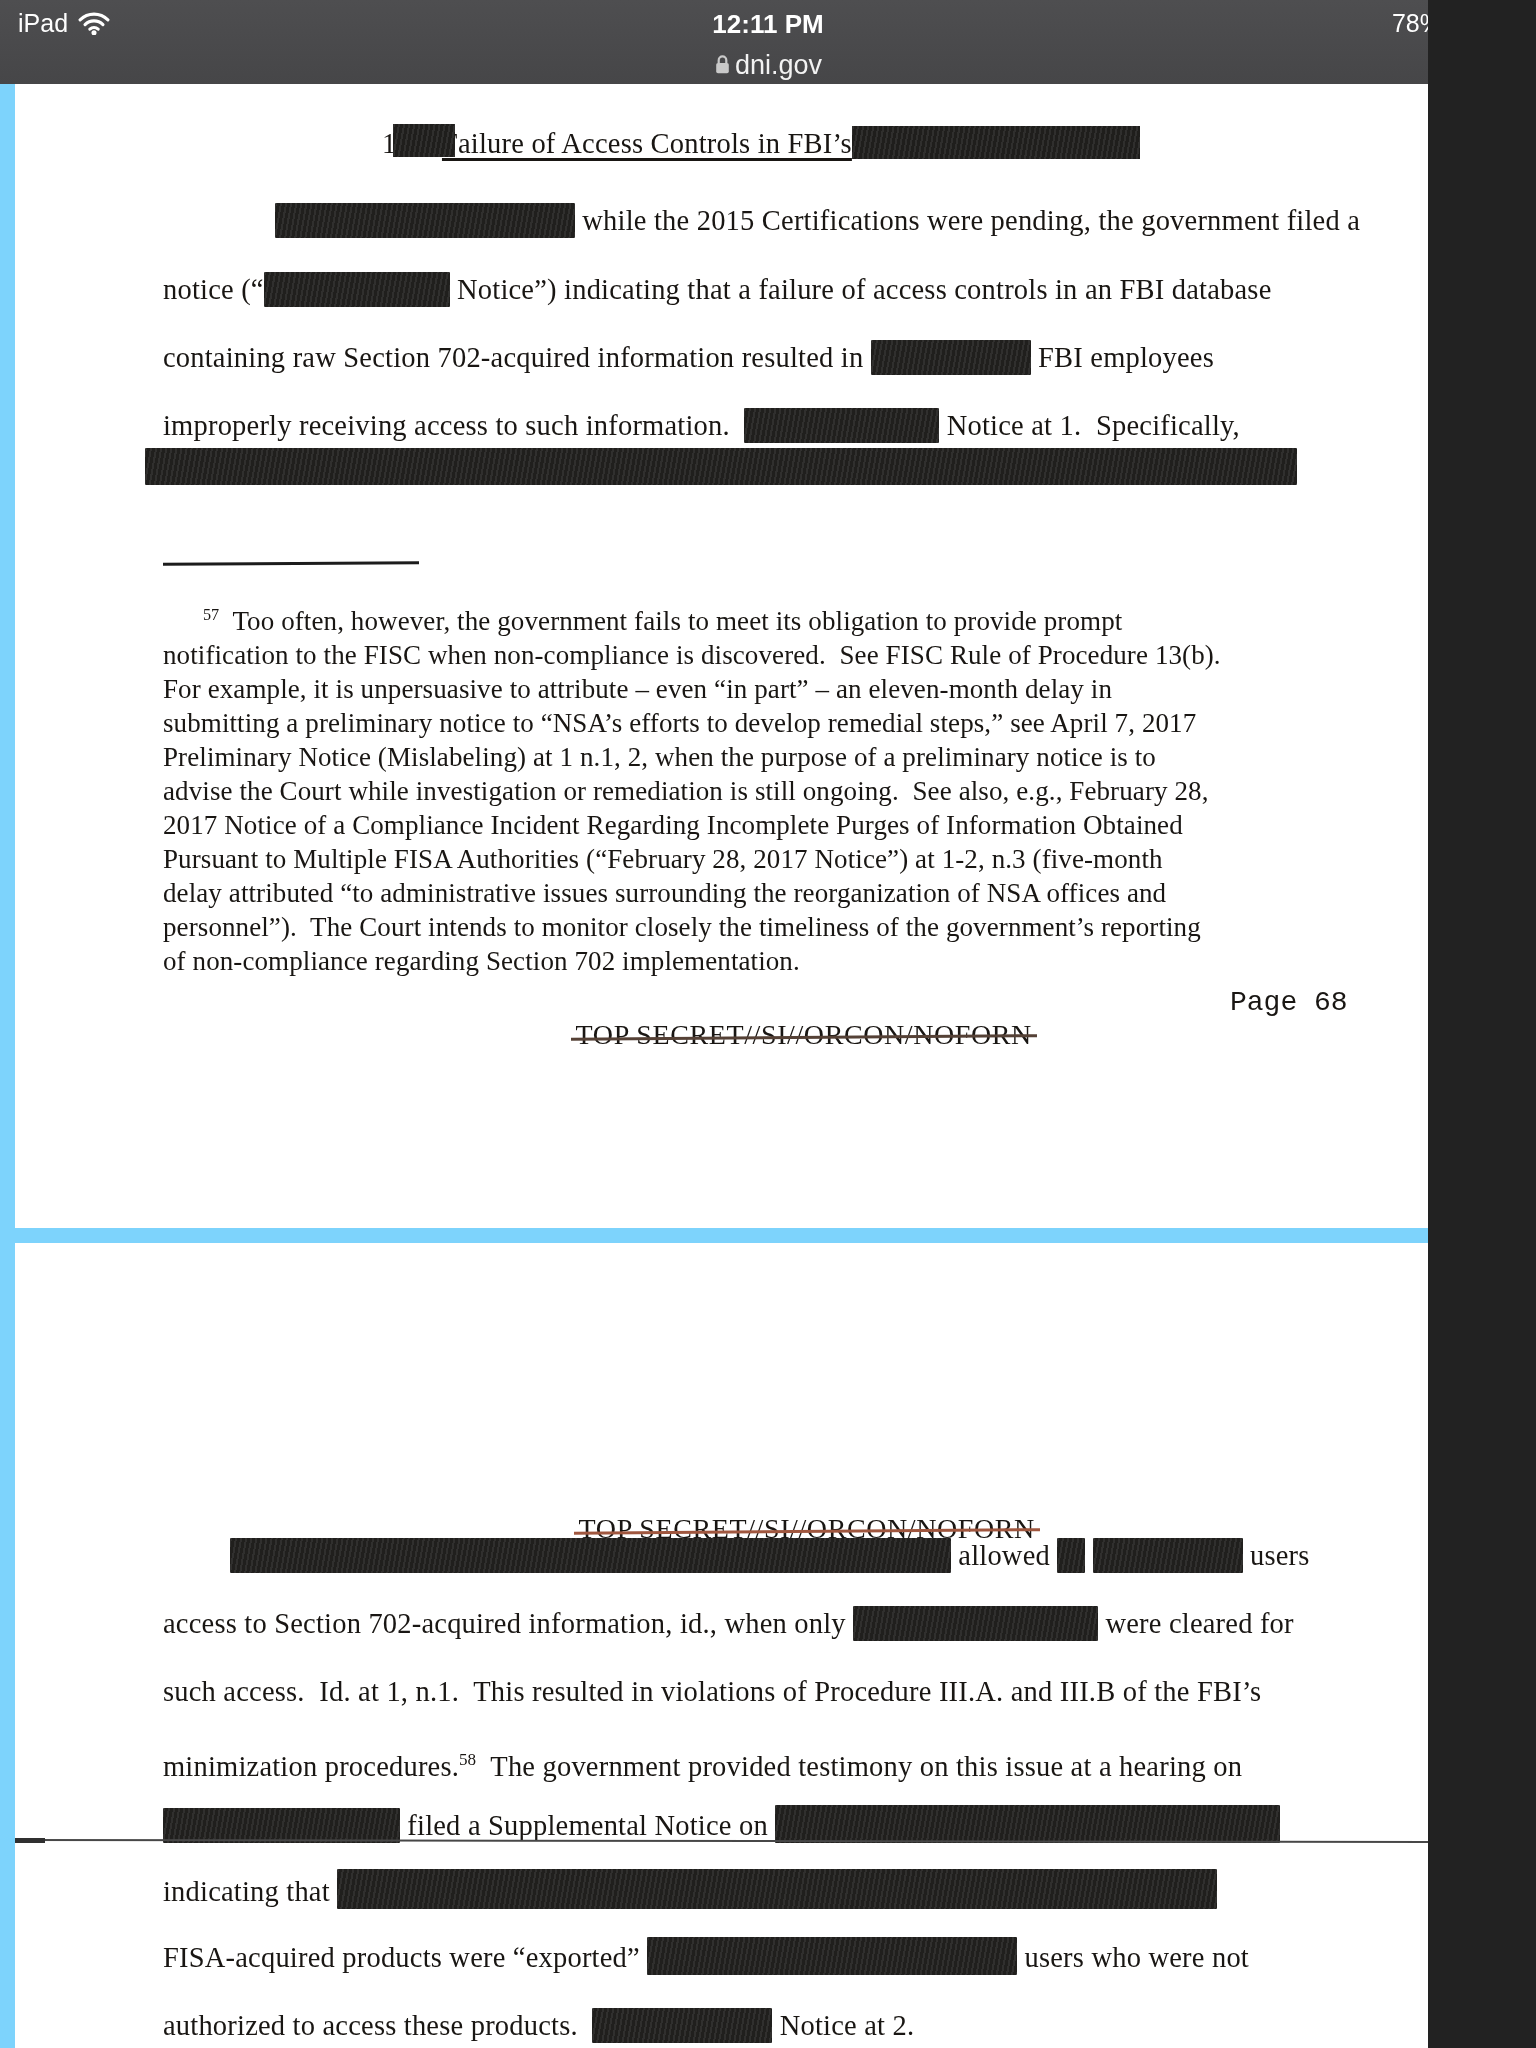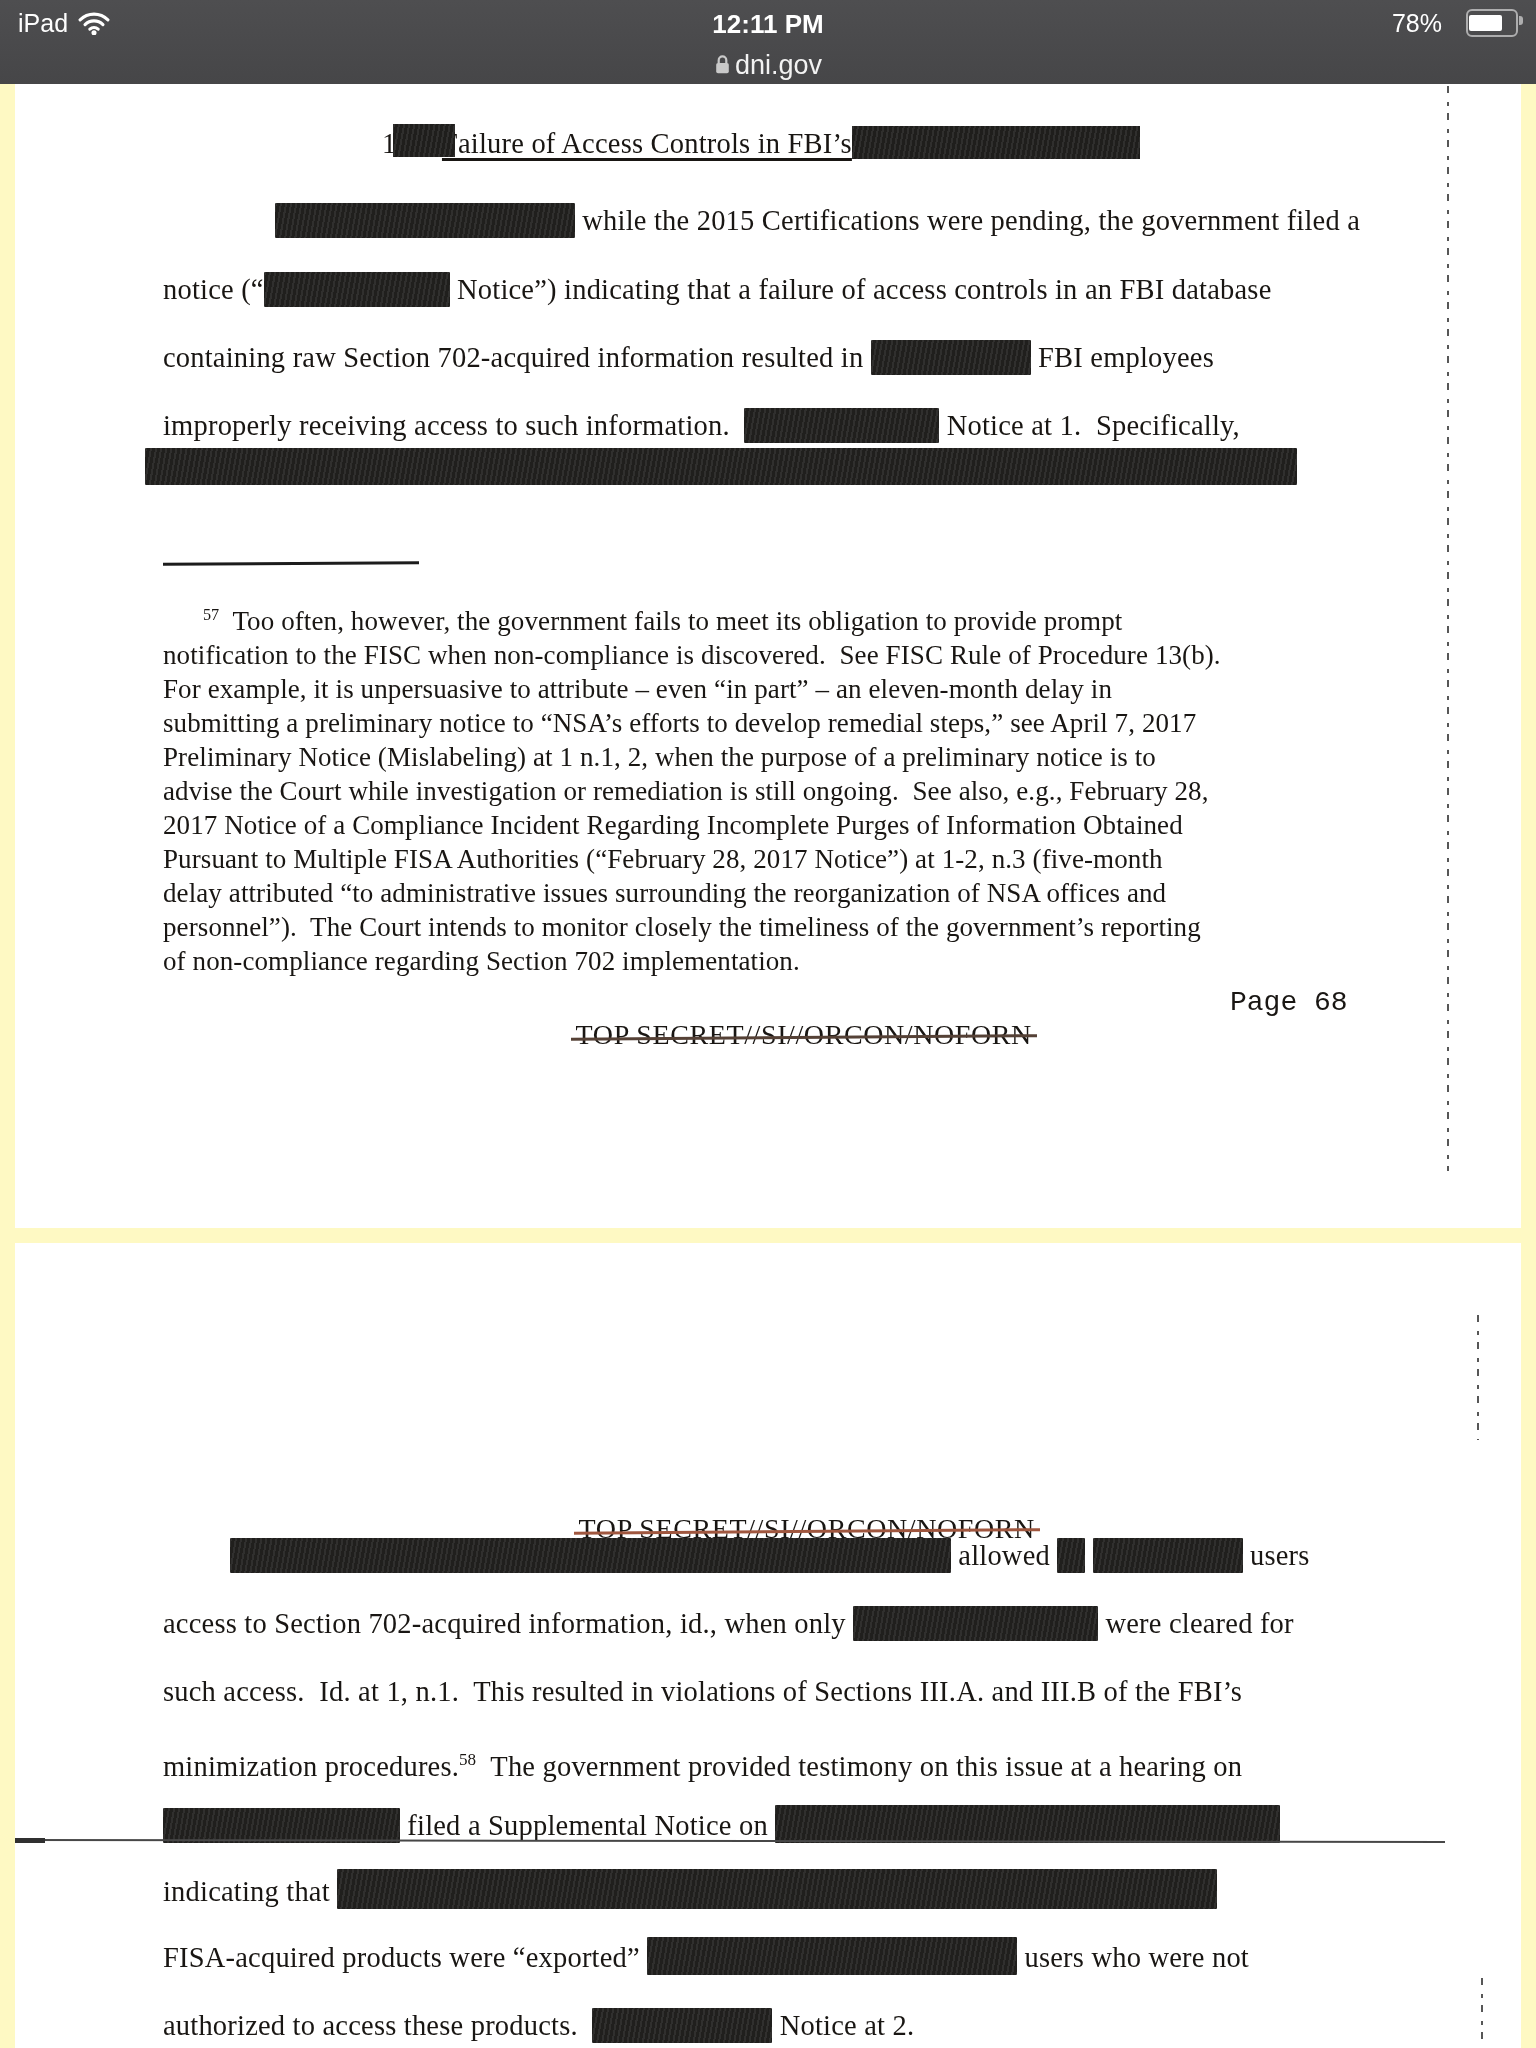--- a/index.html
+++ b/index.html
@@ -1,16 +1,16 @@
 <!DOCTYPE html>
 <html><head>
 <meta charset="utf-8">
 <style>
   html,body{margin:0;padding:0;background:#222;}
-  .screen{position:relative;width:1536px;height:2048px;background:#fef9c3;overflow:hidden;
+  .screen{position:relative;width:1428px;height:2048px;background:#7dd3fc;overflow:hidden;
           font-family:"Liberation Serif","DejaVu Serif",serif;}
   
   .chrome{position:absolute;left:0;top:0;width:1536px;height:84px;
           background:linear-gradient(#4e4e50,#464648);color:#fff;
           font-family:"Liberation Sans","DejaVu Sans",sans-serif;z-index:5;}
   .sb-row{position:relative;height:46px;display:flex;align-items:center;padding:0 18px;}
   .sb-left{display:flex;align-items:center;gap:10px;font-size:25px;color:#fefefe;}
   .sb-time{position:absolute;left:50%;transform:translateX(-50%);top:9px;
            font-size:26px;font-weight:700;color:#fff;}
   .sb-right{margin-left:auto;display:flex;align-items:flex-start;gap:24px;font-size:25px;}
@@ -127,21 +127,21 @@
   <div class="page page2">
     <div class="vart" style="left:1462px;top:72px;height:125px;"></div>
     <div class="vart" style="left:1466px;top:735px;height:70px;"></div>
 
     <div class="banner" style="left:518px;top:238px;">
       <span class="struck strike-red">TOP SECRET//SI//ORCON/NOFORN</span>
     </div>
 
     <div class="line" style="left:160px;top:294px;padding-left:55px;"><span class="red" style="width: 721px;"></span><span> allowed </span><span class="red" style="width: 28px;"></span><span> </span><span class="red" style="width: 150px;"></span><span> users</span></div>
     <div class="line" style="left:148px;top:362px;"><span>access to Section 702-acquired information, </span><span class="u">id.</span><span>, when only </span><span class="red" style="width: 245px;"></span><span> were cleared for</span></div>
-    <div class="line" style="left:148px;top:430px;"><span>such access.  </span><span class="u">Id.</span><span> at 1, n.1.  This resulted in violations of Sections III.A. and III.B of the FBI’s</span></div>
+    <div class="line" style="left:148px;top:430px;"><span>such access.  </span><span class="u">Id.</span><span> at 1, n.1.  This resulted in violations of Procedure III.A. and III.B of the FBI’s</span></div>
     <div class="line" style="left:148px;top:498px;"><span>minimization procedures.</span><span class="sup">58</span><span>  The government provided testimony on this issue at a hearing on</span></div>
     <div class="line" style="left:148px;top:562px;"><span class="red" style="width: 237px;"></span><span> filed a Supplemental Notice on </span><span class="red" style="width: 505px; height: 38px;"></span></div>
 
     <div class="hart"></div>
     <div class="hart-blob"></div>
 
     <div class="line" style="left:148px;top:626px;"><span>indicating that </span><span class="red" style="width: 880px; height: 40px;"></span></div>
     <div class="line" style="left:148px;top:694px;"><span>FISA-acquired products were “exported” </span><span class="red" style="width: 370px; height: 38px;"></span><span> users who were not</span></div>
     <div class="line" style="left:148px;top:764px;"><span>authorized to access these products.  </span><span class="red" style="width: 180px;"></span><span> Notice at 2.</span></div>
   </div>

